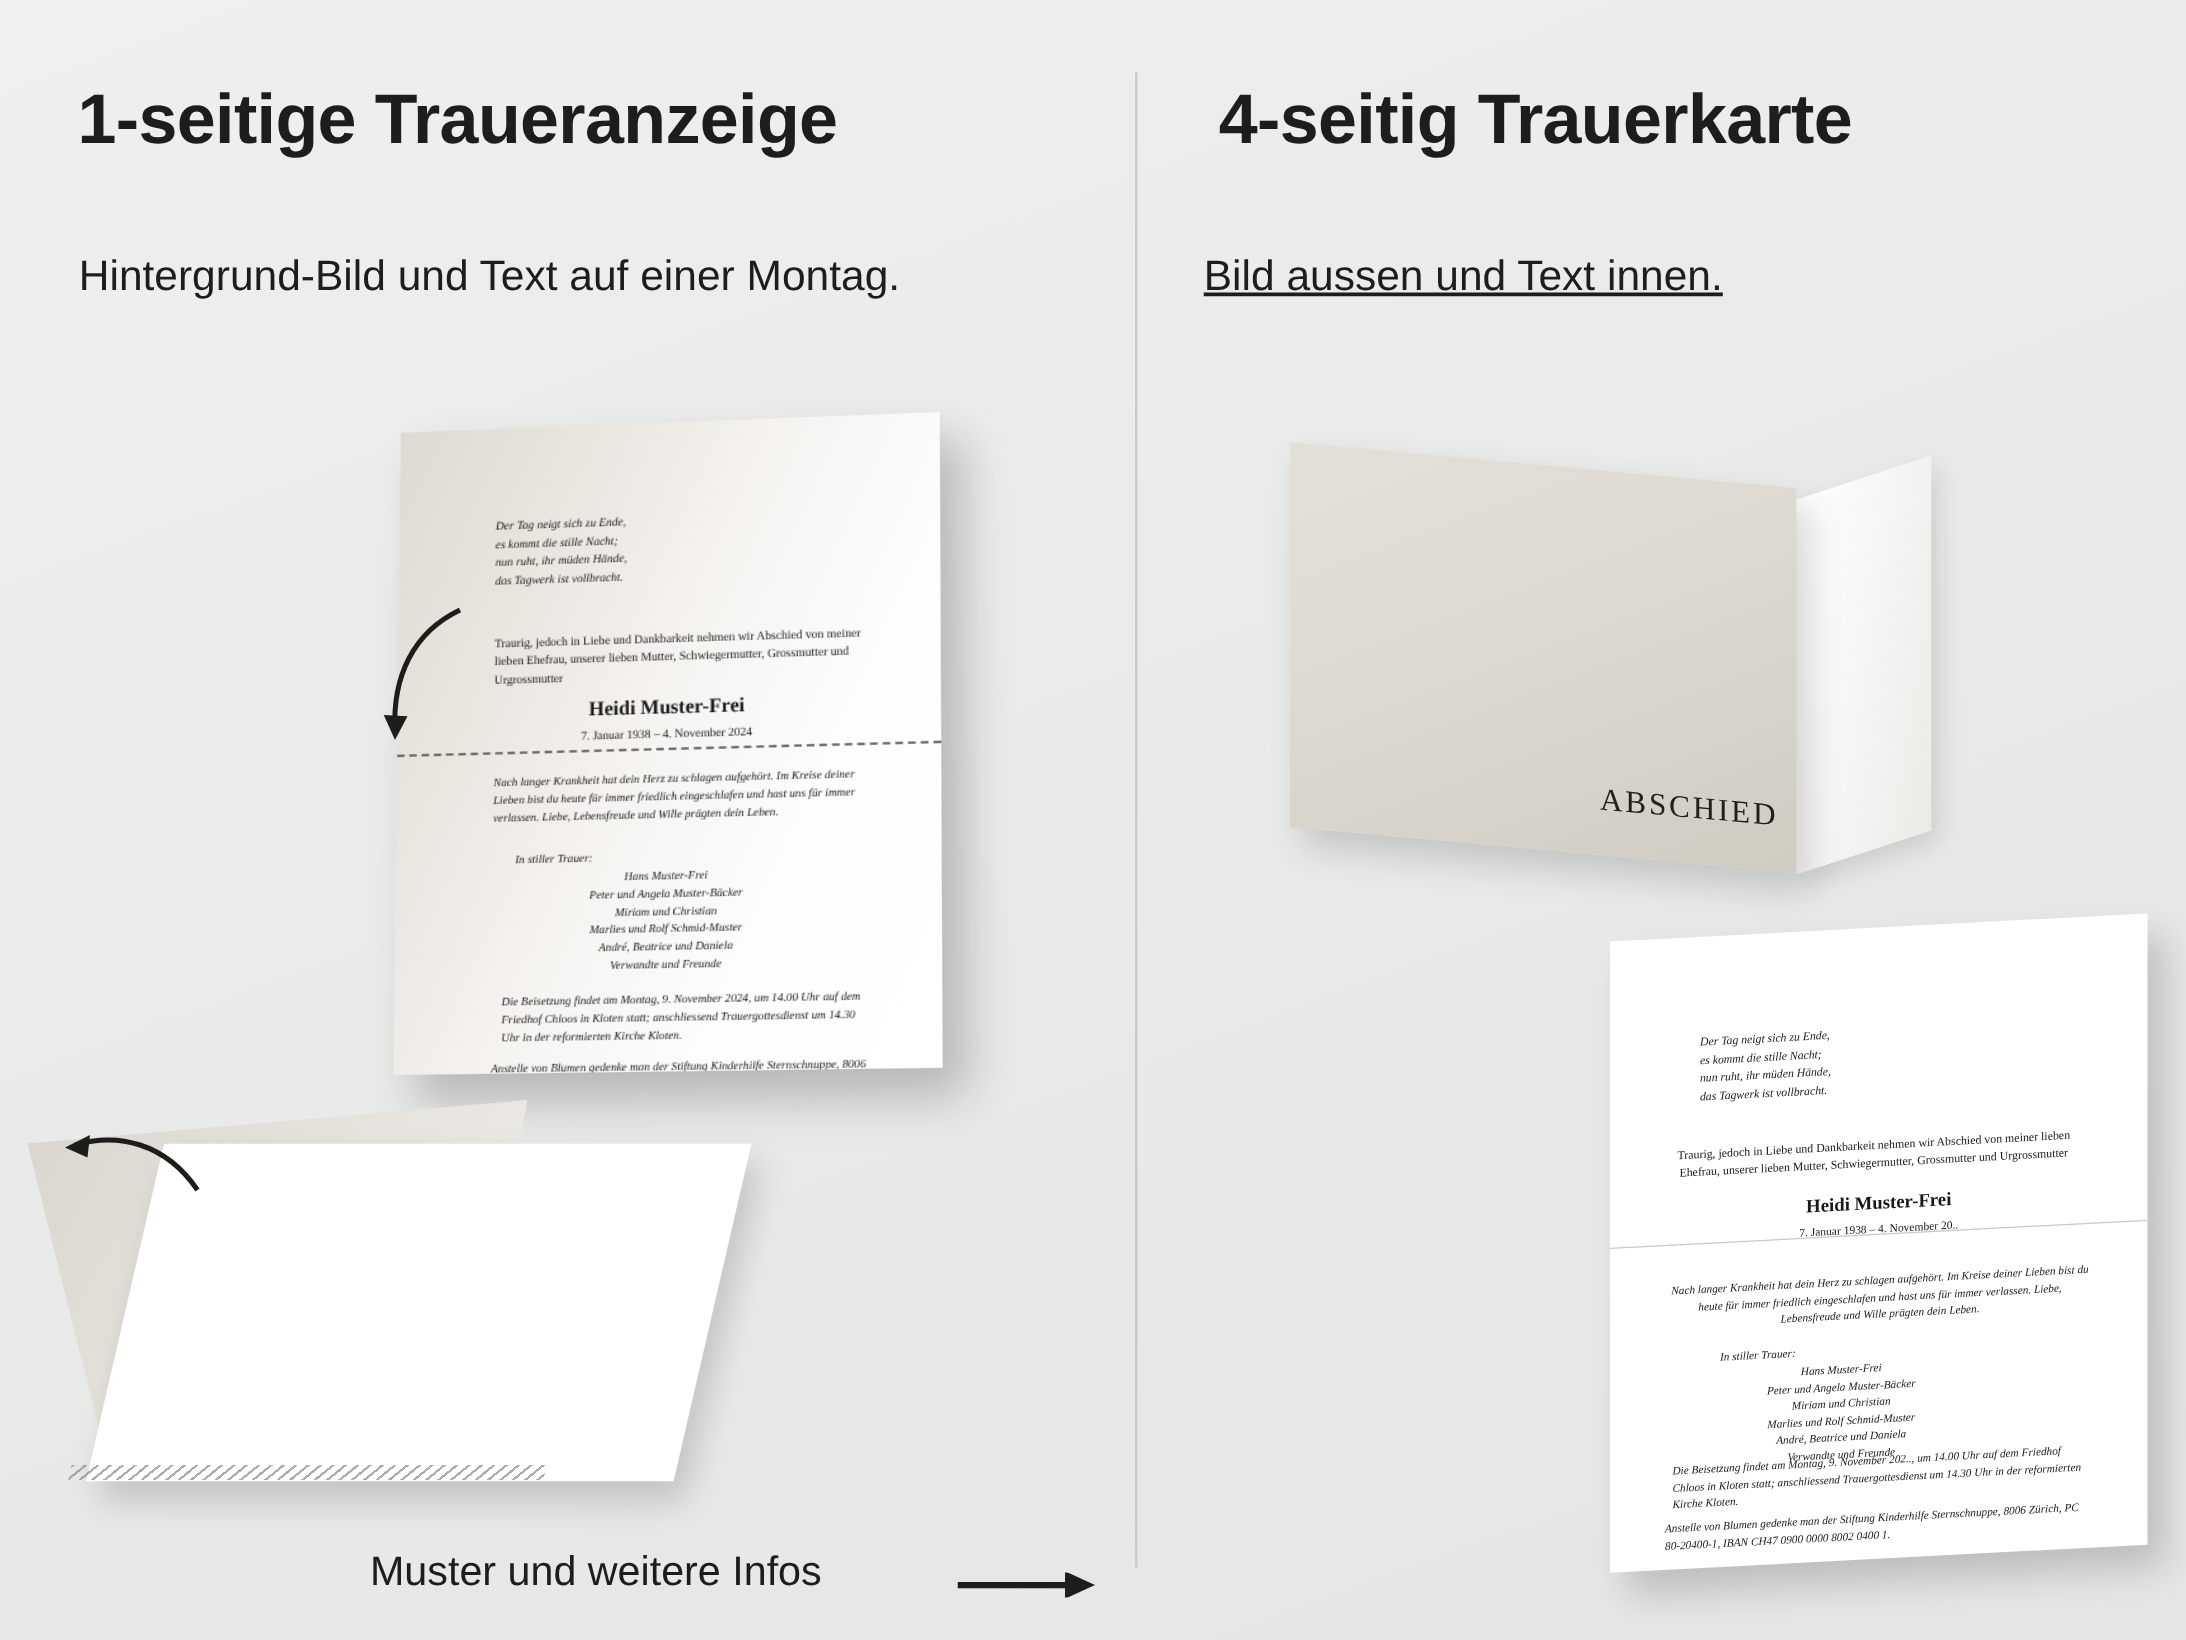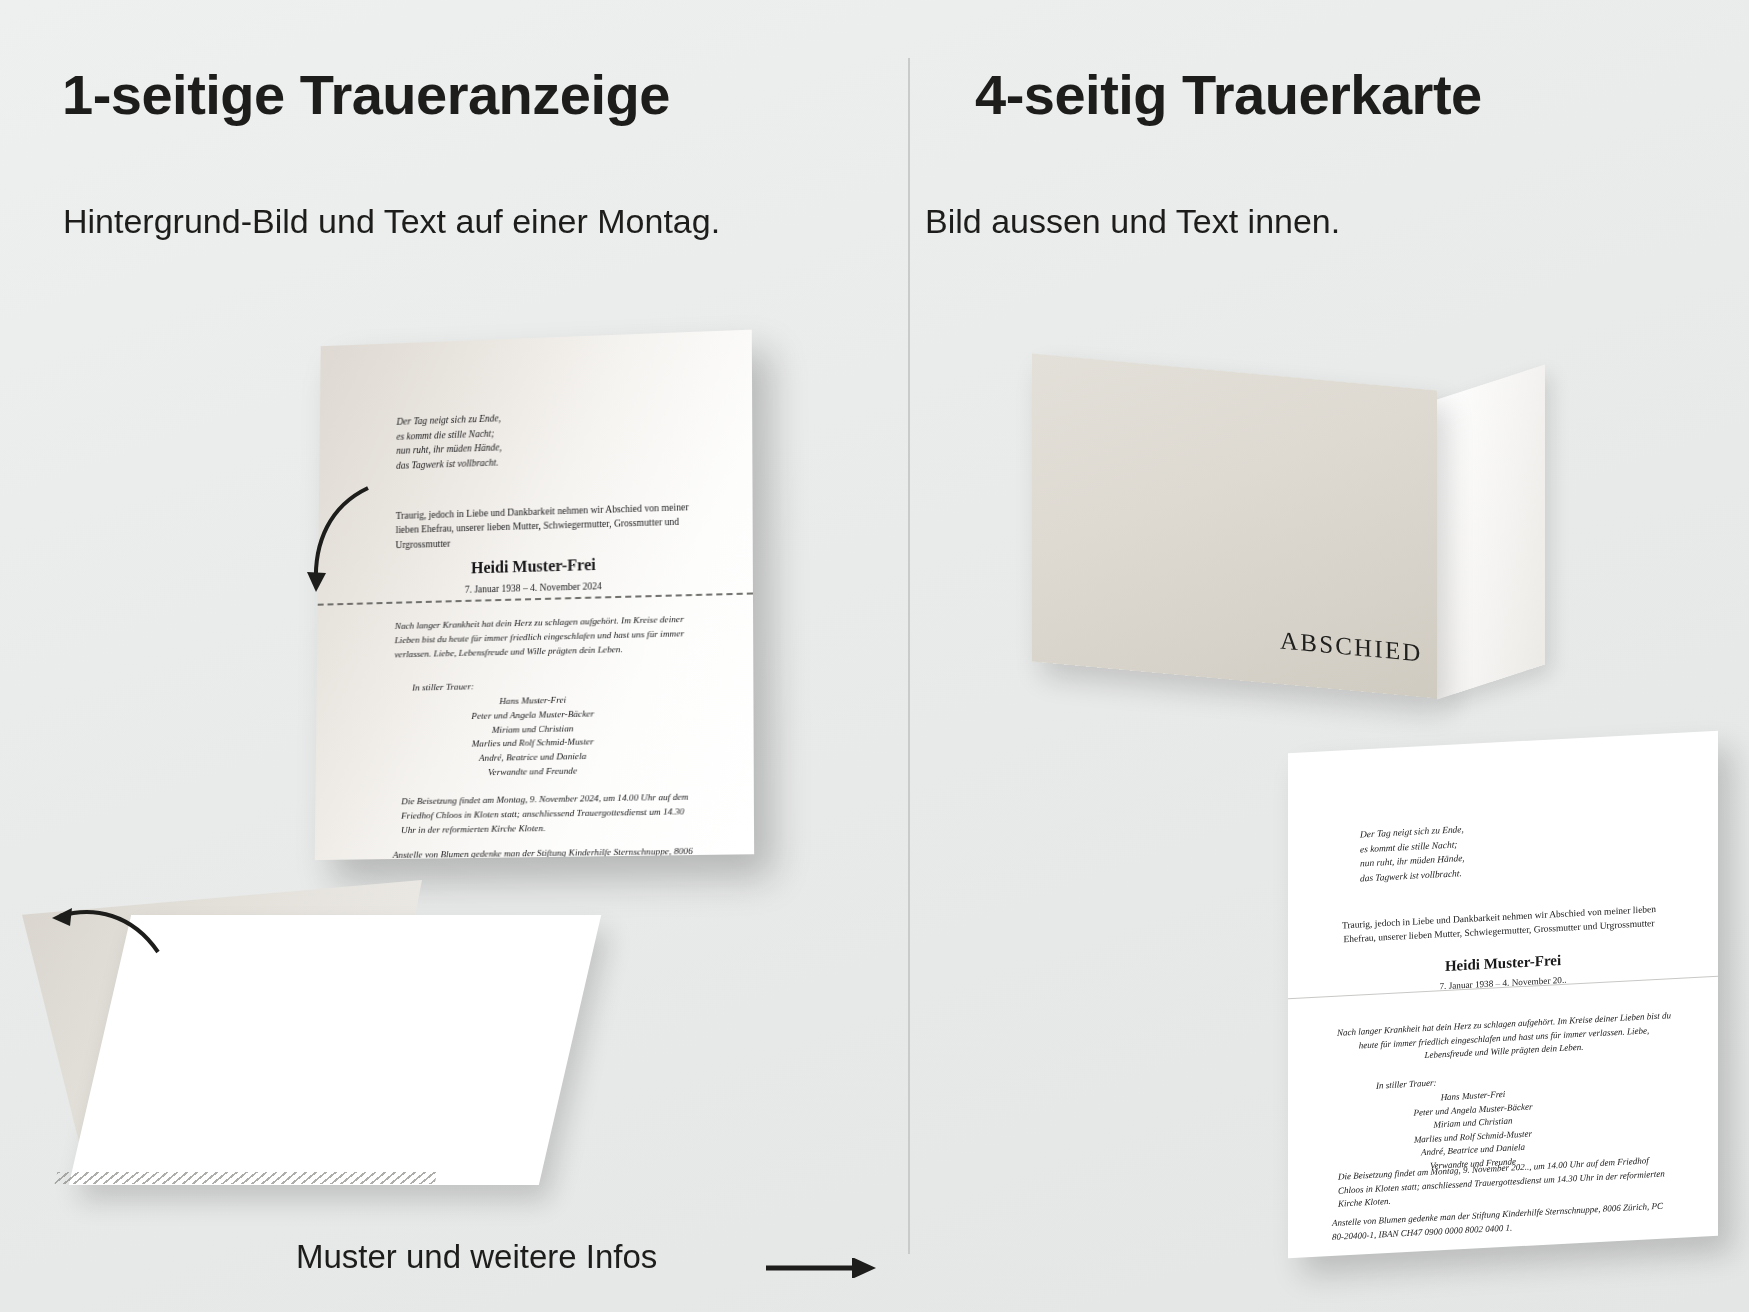--- a/index.html
+++ b/index.html
@@ -57,26 +57,27 @@
     top: 62px;
     font-size: 56px;
     font-weight: 600;
     letter-spacing: -0.5px;
     color: #1d1d1b;
     white-space: nowrap;
     margin-left: 13px;
   }
   .col-right-sub {
     position: absolute;
-    left: 925px;
+    left: 963px;
     top: 202px;
     font-size: 34px;
     font-weight: 400;
     color: #1d1d1b;
     white-space: nowrap;
+    text-decoration: underline;
   }
 
   
   .footer {
     position: absolute;
     left: 296px;
     top: 1238px;
     font-size: 33px;
     color: #1d1d1b;
     white-space: nowrap;

